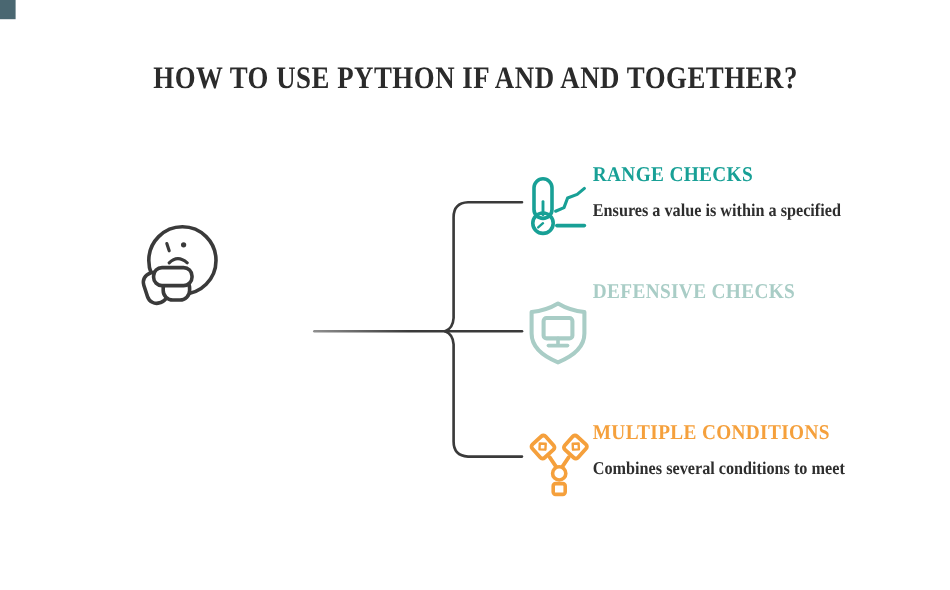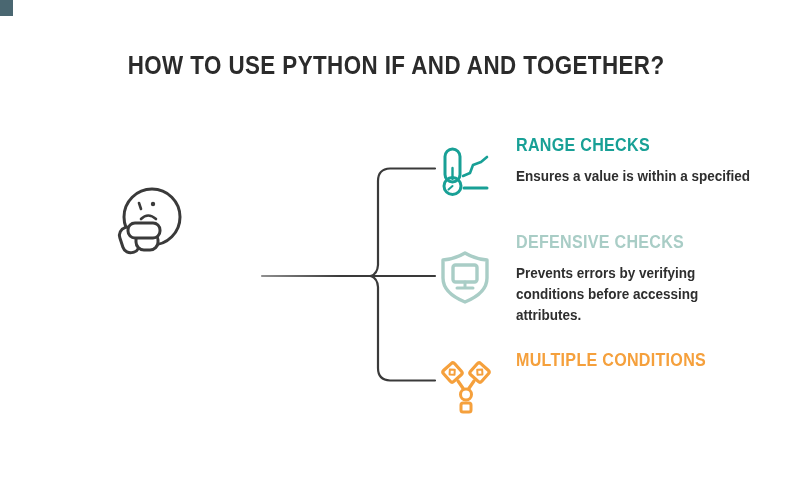--- a/index.html
+++ b/index.html
@@ -2,21 +2,21 @@
 <html><head>
 <meta charset="utf-8">
 <style>
   html, body { margin: 0; padding: 0; background: #ffffff; }
   .canvas {
     position: relative;
     width: 792px;
     height: 492px;
     background: #ffffff;
     overflow: hidden;
-    font-family: Liberation Sans, sans-serif;
+    font-family: Liberation Serif, serif;
   }
   .corner-mark {
     position: absolute;
     left: 0; top: 0;
     width: 13px; height: 16px;
     background: #4a6771;
   }
   .title-row {
     position: absolute;
     left: 0; right: 0; top: 52px;
@@ -33,21 +33,21 @@
     transform-origin: center;
     white-space: nowrap;
   }
   .art {
     position: absolute;
     left: 0; top: 0;
     width: 792px; height: 492px;
   }
   .item {
     position: absolute;
-    left: 516px;
+    left: 494px;
     width: 270px;
   }
   .item-heading {
     display: inline-block;
     font-size: 17.5px;
     line-height: 20px;
     font-weight: 800;
     letter-spacing: 0.3px;
     transform: scaleX(0.92);
     transform-origin: left center;
@@ -149,26 +149,22 @@
 
   <div class="item" style="top:135px">
     <div class="item-heading teal">RANGE CHECKS</div>
     <div class="body-lines">
       <div><span class="body-line">Ensures a value is within a specified</span></div>
     </div>
   </div>
 
   <div class="item" style="top:232px">
     <div class="item-heading pale">DEFENSIVE CHECKS</div>
-    <div class="body-lines">
-      <div><span class="body-line">Prevents errors by verifying</span></div>
-      <div><span class="body-line">conditions before accessing</span></div>
-      <div><span class="body-line">attributes.</span></div>
-    </div>
   </div>
 
   <div class="item" style="top:350px">
     <div class="item-heading orange">MULTIPLE CONDITIONS</div>
     <div class="body-lines">
+      <div><span class="body-line">Combines several conditions to meet</span></div>
     </div>
   </div>
 
 </div>
 
 </body></html>

